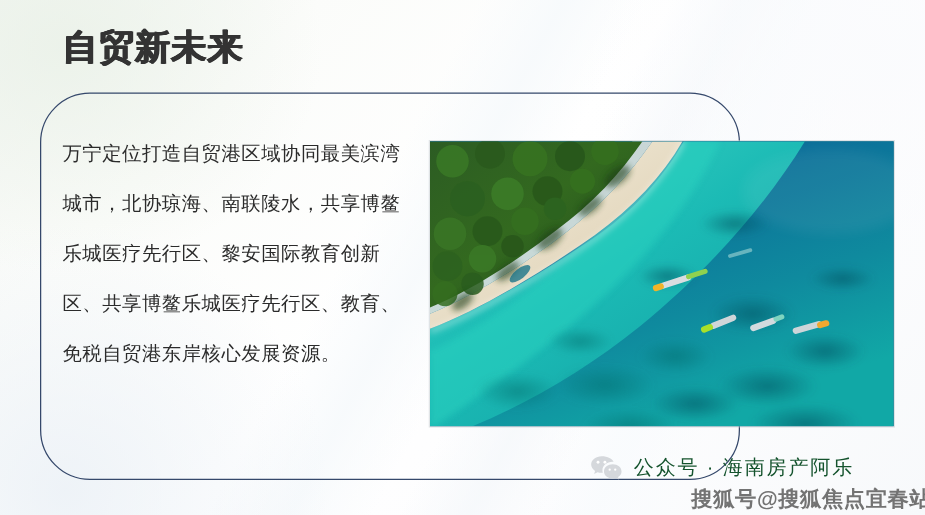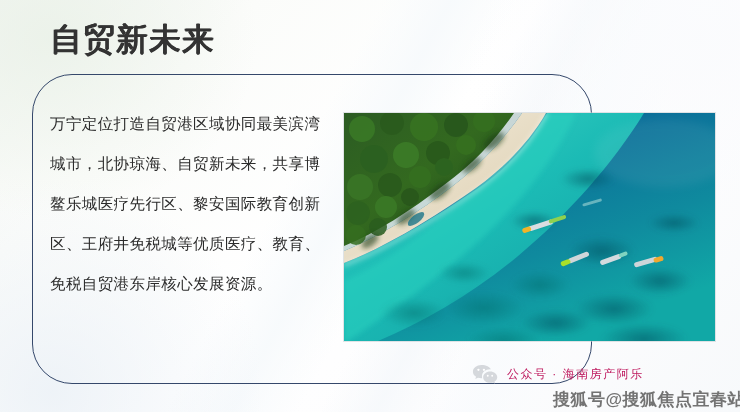--- a/index.html
+++ b/index.html
@@ -62,23 +62,23 @@
     border-radius: 40px;
     box-sizing: border-box;
     background: transparent;
   }
 
   
   .title {
     position: absolute;
     left: 50px;
     top: 22px;
-    font-size: 32px;
+    font-size: 28px;
     line-height: 1.12;
-    font-weight: 400;
+    font-weight: 700;
     color: #333333;
     letter-spacing: 1px;
     white-space: nowrap;
     text-shadow: 0.7px 0 0 #333333, -0.7px 0 0 #333333, 0 0.5px 0 #333333;
   }
 
   
   .body-text {
     position: absolute;
     left: 50px;
@@ -108,22 +108,22 @@
   .footer {
     position: absolute;
     left: 472px;
     top: 363px;
     display: flex;
     align-items: center;
     gap: 9px;
   }
   .wechat-icon { width: 26px; height: 22px; display: block; flex: none; }
   .footer-label {
-    font-size: 12px;
-    color: #be185d;
+    font-size: 16px;
+    color: #14532d;
     letter-spacing: 1.5px;
     white-space: nowrap;
   }
 
   
   .watermark {
     position: absolute;
     left: 553px;
     top: 388px;
     font-size: 17px;
@@ -142,21 +142,21 @@
   <div class="bg-base"></div>
   <div class="bg-streaks"></div>
   <div class="bg-corner-tint-tl"></div>
   <div class="bg-corner-tint-bl"></div>
   <div class="bg-corner-tint-tr"></div>
 
   <div class="outline-card"></div>
 
   <div class="title">自贸新未来</div>
 
-  <div class="body-text">万宁定位打造自贸港区域协同最美滨湾城市，北协琼海、自贸新未来，共享博鳌乐城医疗先行区、黎安国际教育创新区、王府井免税城等优质医疗、教育、免税自贸港东岸核心发展资源。</div>
+  <div class="body-text">万宁定位打造自贸港区域协同最美滨湾城市，北协琼海、南联陵水，共享博鳌乐城医疗先行区、黎安国际教育创新区、共享博鳌乐城医疗先行区、教育、免税自贸港东岸核心发展资源。</div>
 
   <div class="photo">
     <svg viewBox="0 0 371 228" preserveAspectRatio="none">
       <defs>
         <linearGradient id="deepSea" x1="0" y1="0" x2="0.55" y2="1">
           <stop offset="0%" stop-color="#0a5b8f"></stop>
           <stop offset="35%" stop-color="#0b6f99"></stop>
           <stop offset="70%" stop-color="#0f8a9e"></stop>
           <stop offset="100%" stop-color="#11a8a6"></stop>
         </linearGradient>

